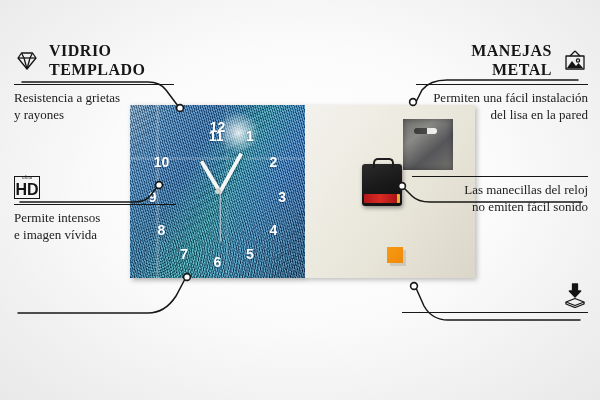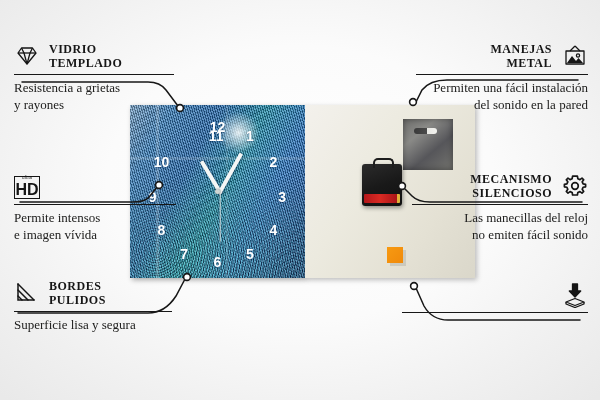--- a/index.html
+++ b/index.html
@@ -191,21 +191,21 @@
   .head {
     display: flex;
     align-items: center;
     gap: 9px;
   }
   .callout.right .head { flex-direction: row-reverse; gap: 10px; }
 
   .title {
     font-family: "Liberation Serif", serif;
     font-weight: 700;
-    font-size: 12px;
+    font-size: 16px;
     line-height: 1.18;
     letter-spacing: .5px;
     color: #161616;
     text-transform: uppercase;
     white-space: pre-line;
   }
   .rule {
     height: 0;
     border-top: 1.2px solid #171717;
     margin: 4px 0 4px;
@@ -336,66 +336,40 @@
           <span class="u">ultra</span>
           <span class="h">HD</span>
         </span>
       </span>
     </div>
     <div class="rule"></div>
     <div class="desc">Permite intensos
 e imagen vívida</div>
   </div>
 
-  <div class="callout left c-bordes">
-    <div class="head">
-      <span class="icon">
-        <svg viewBox="0 0 26 26" width="26" height="26" fill="none" stroke="currentColor" stroke-width="1.5" stroke-linecap="round">
-          <path d="M4 4 L20 20"></path>
-            <path d="M4 10 L14 20"></path>
-            <path d="M4 16 L8 20"></path>
-            <path d="M4 4 L4 20 L20 20"></path>
-        </svg>
-      </span>
-      <span class="title">BORDES
-PULIDOS</span>
-    </div>
-    <div class="rule"></div>
-    <div class="desc">Superficie lisa y segura</div>
-  </div>
 
   <div class="callout right c-manejas">
     <div class="head">
       <span class="icon">
         <svg viewBox="0 0 26 26" width="26" height="26" fill="none" stroke="currentColor" stroke-width="1.3" stroke-linejoin="round">
           <path d="M13 3 L8 8 M13 3 L18 8"></path>
           <rect x="4" y="8" width="18" height="13"></rect>
           <circle cx="16" cy="12.5" r="1.6"></circle>
           <path d="M5 20 L10 13 L14 18 L16.5 15 L21 20 Z" fill="currentColor" stroke="none"></path>
         </svg>
       </span>
       <span class="title">MANEJAS
 METAL</span>
     </div>
     <div class="rule"></div>
     <div class="desc">Permiten una fácil instalación
-del sonido en la pared</div>
+del lisa en la pared</div>
   </div>
 
   <div class="callout right c-mecanismo">
-    <div class="head">
-      <span class="icon">
-        <svg viewBox="0 0 26 26" width="26" height="26" fill="none" stroke="currentColor" stroke-width="1.7" stroke-linejoin="round">
-          <path d="M13 3.2 l2.4 0 .45 2.5 2.1 .9 2.05-1.5 1.7 1.7 -1.5 2.05 .9 2.1 2.5 .45 0 2.4 -2.5 .45 -.9 2.1 1.5 2.05 -1.7 1.7 -2.05-1.5 -2.1 .9 -.45 2.5 -2.4 0 -2.4 0 -.45-2.5 -2.1-.9 -2.05 1.5 -1.7-1.7 1.5-2.05 -.9-2.1 -2.5-.45 0-2.4 2.5-.45 .9-2.1 -1.5-2.05 1.7-1.7 2.05 1.5 2.1-.9 .45-2.5 z"></path>
-          <circle cx="13" cy="13" r="3.3"></circle>
-        </svg>
-      </span>
-      <span class="title">MECANISMO
-SILENCIOSO</span>
-    </div>
     <div class="rule"></div>
     <div class="desc">Las manecillas del reloj
 no emiten fácil sonido</div>
   </div>
 
   <div class="callout right c-espaciador">
     <div class="head">
       <span class="icon">
         <svg viewBox="0 0 26 26" width="26" height="26" fill="none" stroke="currentColor" stroke-width="1.3" stroke-linejoin="round">
           <path d="M10.5 2 h5 v7 h3.2 L13 15 L7.3 9 h3.2 z" fill="currentColor"></path>

